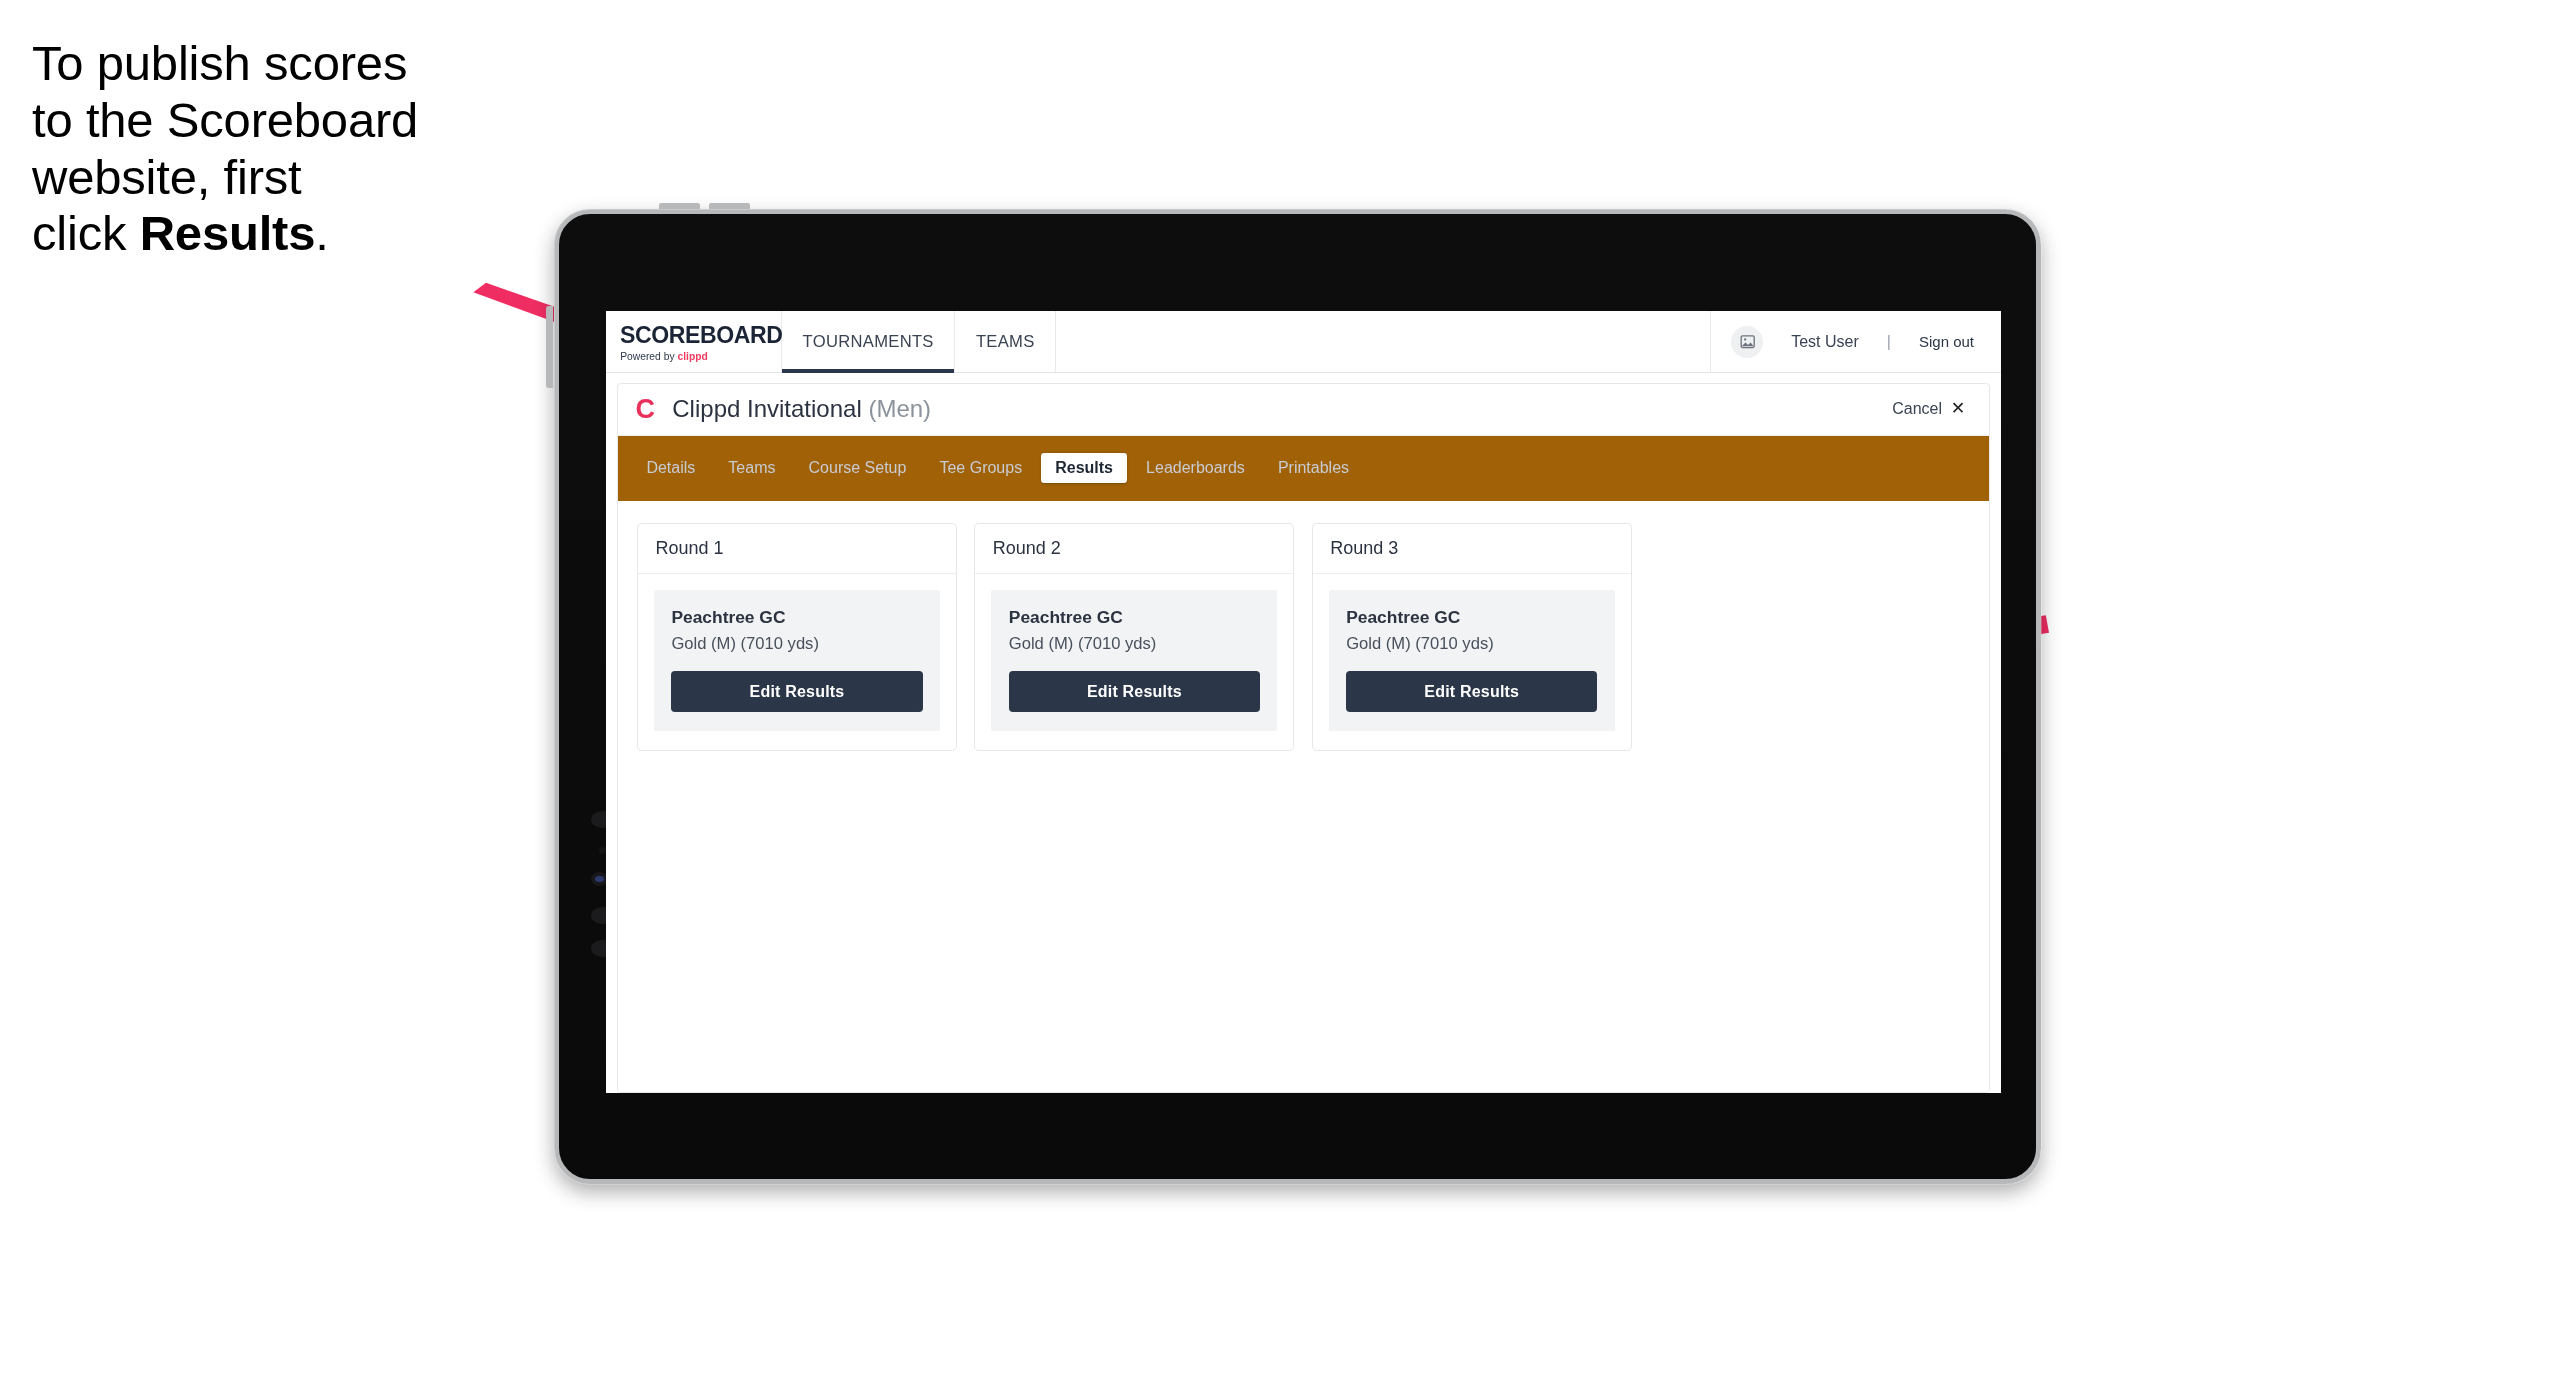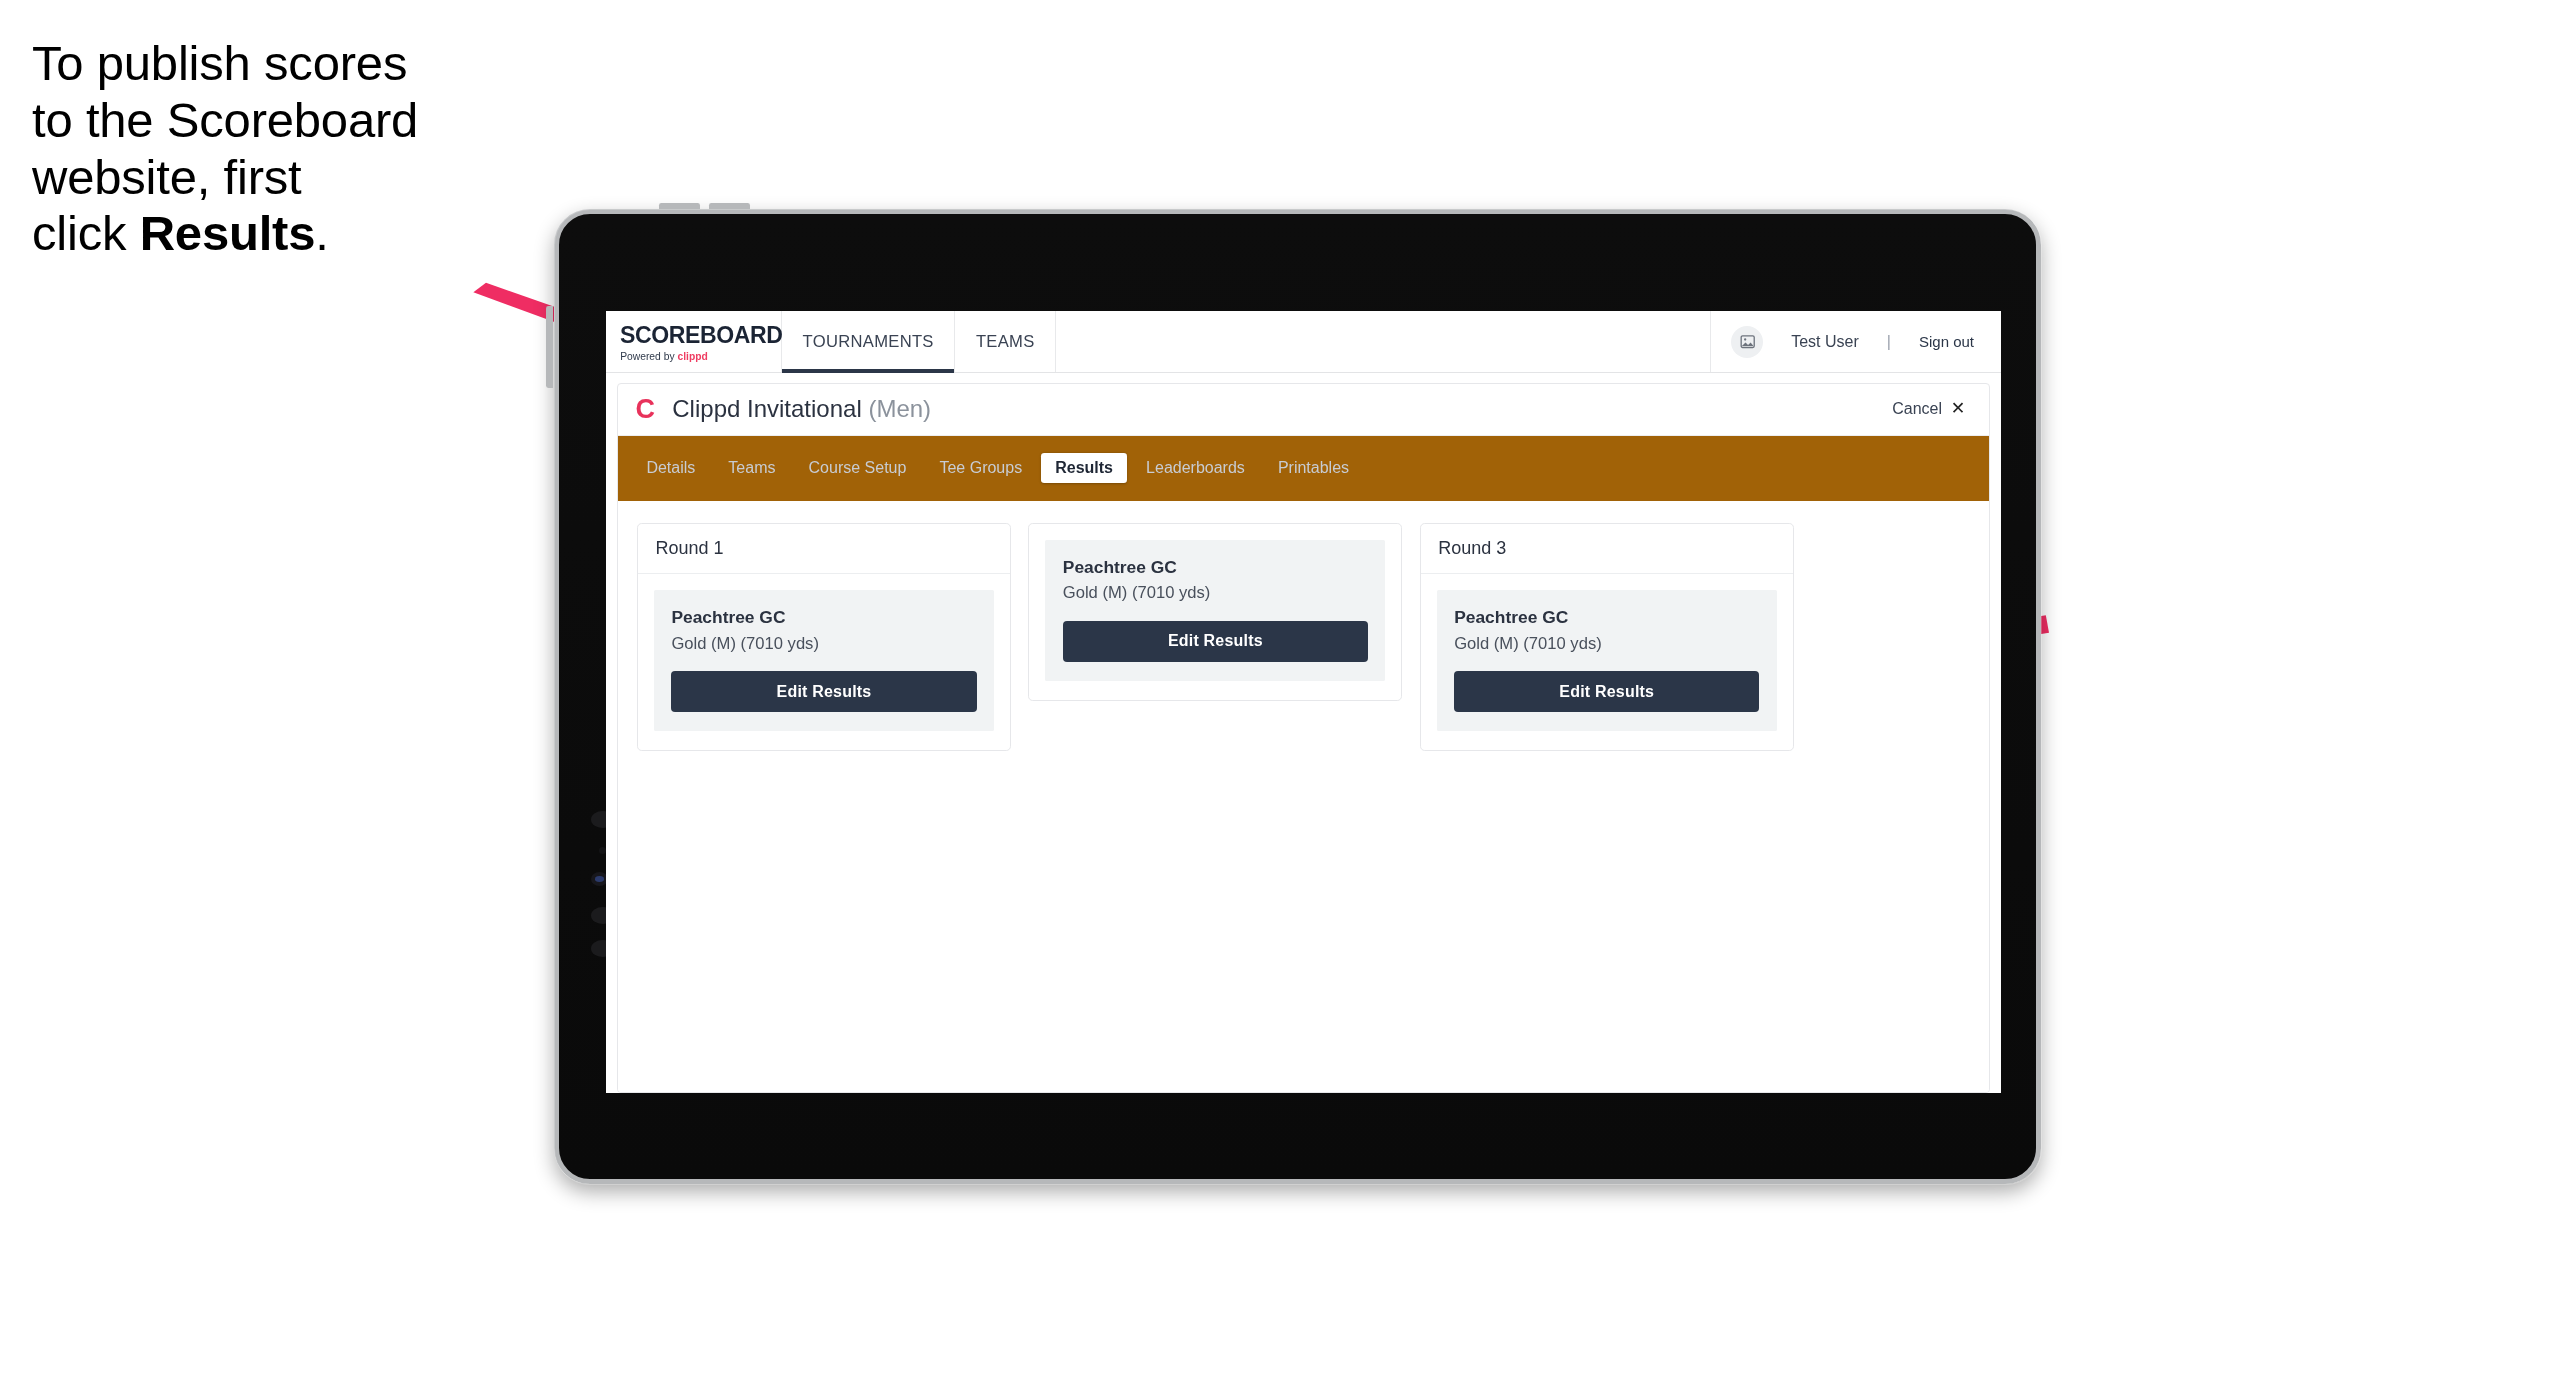--- a/index.html
+++ b/index.html
@@ -152,21 +152,21 @@
     background:#ffffff; color:#1f2735; font-weight:700;
     box-shadow:0 0.8px 2.4px rgba(0,0,0,.25);
   }
 
   
   .rounds{
     display:flex; gap:17.4px; padding:22px 19px; background:#fff; flex:1;
     align-items:flex-start;
   }
   .round-card{
-    width:374px; border:0.8px solid #e6e7ea; border-radius:4.7px;
+    width:320px; border:0.8px solid #e6e7ea; border-radius:4.7px;
     background:#fff; overflow:hidden;
   }
   .round-head{
     padding:14.2px 17.4px; font-size:18px; color:#2b3240; font-weight:400;
     border-bottom:0.8px solid #eceef0;
   }
   .round-body{ padding:16px 16px 19px 16px; }
   .course-box{ background:#f1f3f4; padding:17.4px 17.4px 19px 17.4px; border-radius:1.6px; }
   .course-name{ font-size:17.4px; font-weight:700; color:#2b3240; }
   .course-tee{ font-size:16.6px; color:#49505c; margin-top:5.5px; }
@@ -269,20 +269,21 @@
               <div class="round-body">
                 <div class="course-box">
                   <div class="course-name">Peachtree GC</div>
                   <div class="course-tee">Gold (M) (7010 yds)</div>
                   <button class="edit-btn">Edit Results</button>
                 </div>
               </div>
             </div>
 
             <div class="round-card">
+              <div class="round-head">Round 2</div>
               <div class="round-body">
                 <div class="course-box">
                   <div class="course-name">Peachtree GC</div>
                   <div class="course-tee">Gold (M) (7010 yds)</div>
                   <button class="edit-btn">Edit Results</button>
                 </div>
               </div>
             </div>
 
             <div class="round-card">

